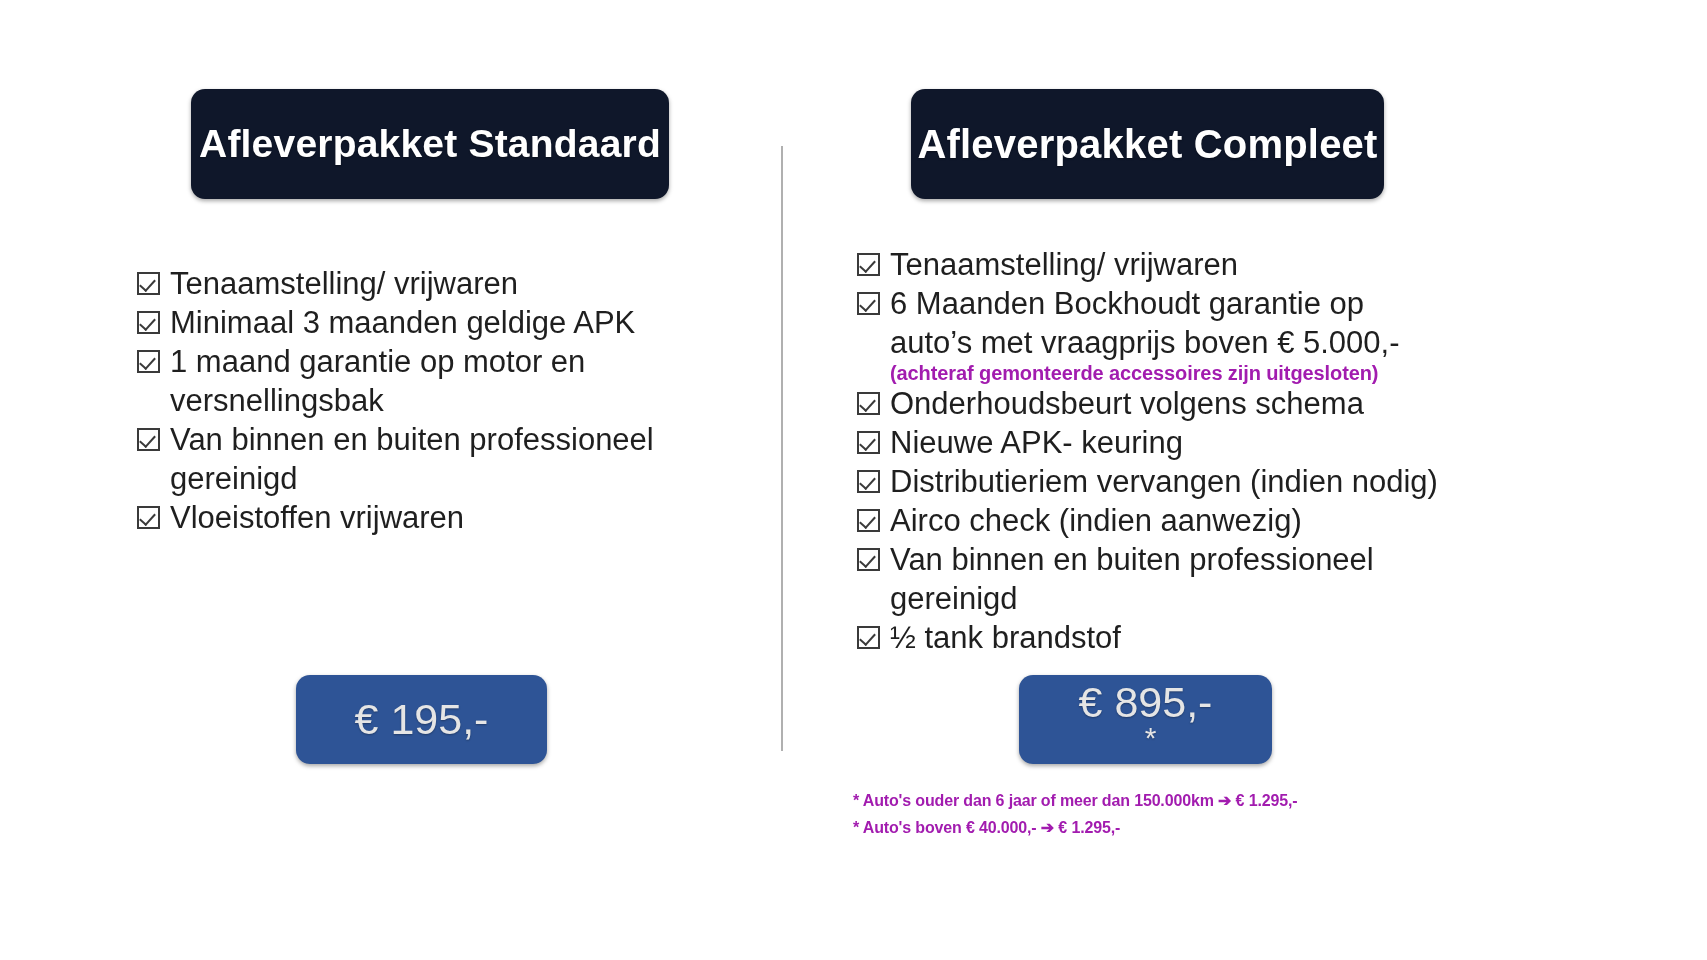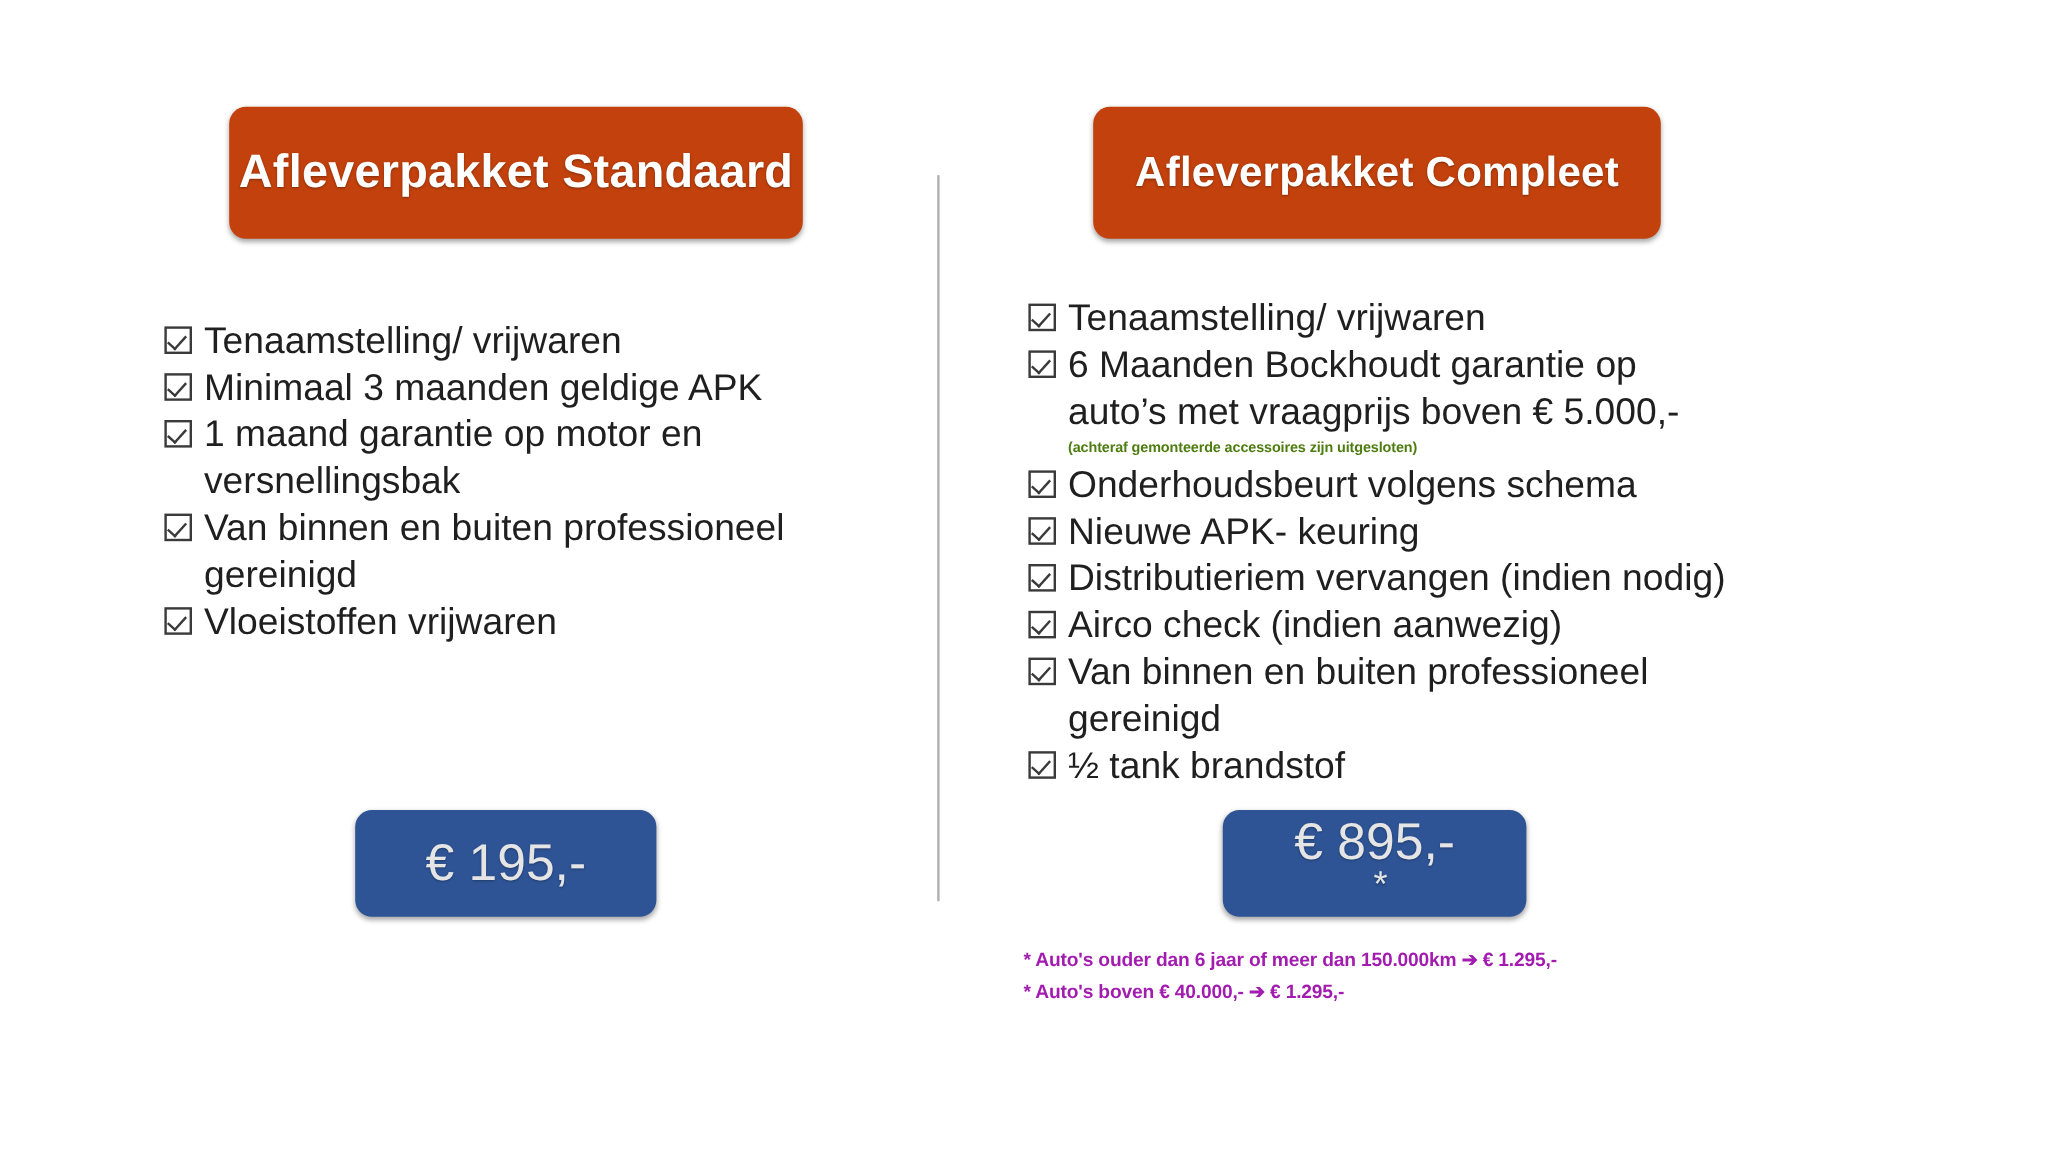--- a/index.html
+++ b/index.html
@@ -16,21 +16,21 @@
     position: relative;
     width: 1707px;
     height: 960px;
     background: #ffffff;
     overflow: hidden;
   }
 
   
   .pill {
     position: absolute;
-    background: #c2410c;
+    background: #0f172a;
     border-radius: 14px;
     box-shadow: 0 2px 4px rgba(0,0,0,0.35);
     display: flex;
     align-items: center;
     justify-content: center;
     color: #ffffff;
     font-weight: bold;
     letter-spacing: 0.2px;
     text-shadow: 0 1px 2px rgba(0,0,0,0.35);
   }
@@ -39,21 +39,21 @@
     top: 89px;
     width: 478px;
     height: 110px;
     font-size: 39px;
   }
   #pill-right {
     left: 911px;
     top: 89px;
     width: 473px;
     height: 110px;
-    font-size: 35px;
+    font-size: 40px;
   }
 
   
   #divider {
     position: absolute;
     left: 781px;
     top: 146px;
     width: 2px;
     height: 605px;
     background: #b0b0b0;
@@ -103,24 +103,24 @@
     height: 13px;
     border: solid #3a3a3a;
     border-width: 0 2px 2px 0;
     transform: rotate(42deg);
   }
   .feature-text {
     flex: 1 1 auto;
     white-space: pre-line;
   }
   .feature-note {
-    font-size: 12px;
+    font-size: 20px;
     line-height: 22px;
     font-weight: bold;
-    color: #4d7c0f;
+    color: #a21caf;
     padding-left: 33px;
     letter-spacing: -0.1px;
   }
 
   
   .price-box {
     position: absolute;
     background: #2e5496;
     border-radius: 14px;
     box-shadow: 0 2px 4px rgba(0,0,0,0.35);

